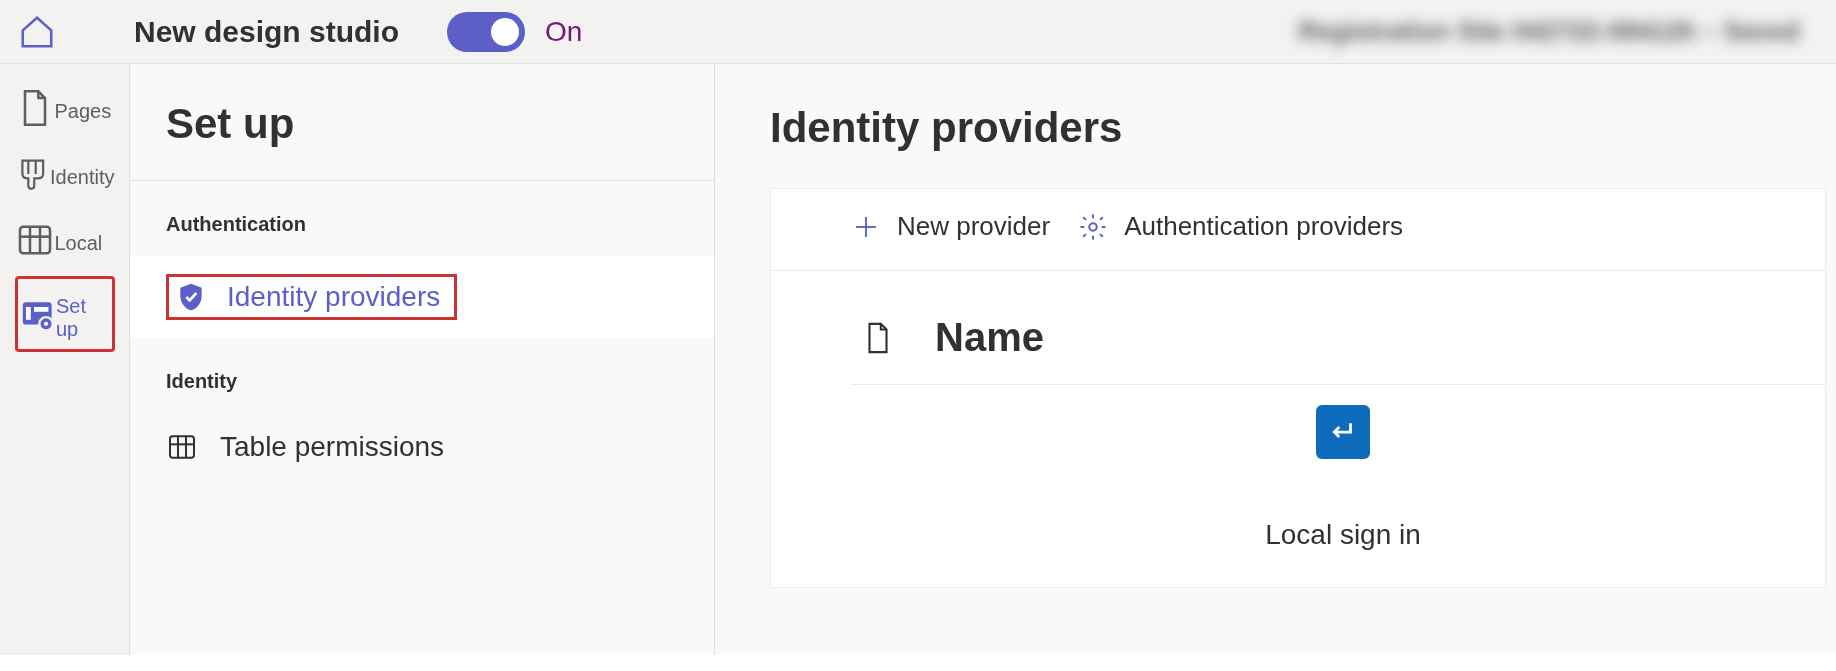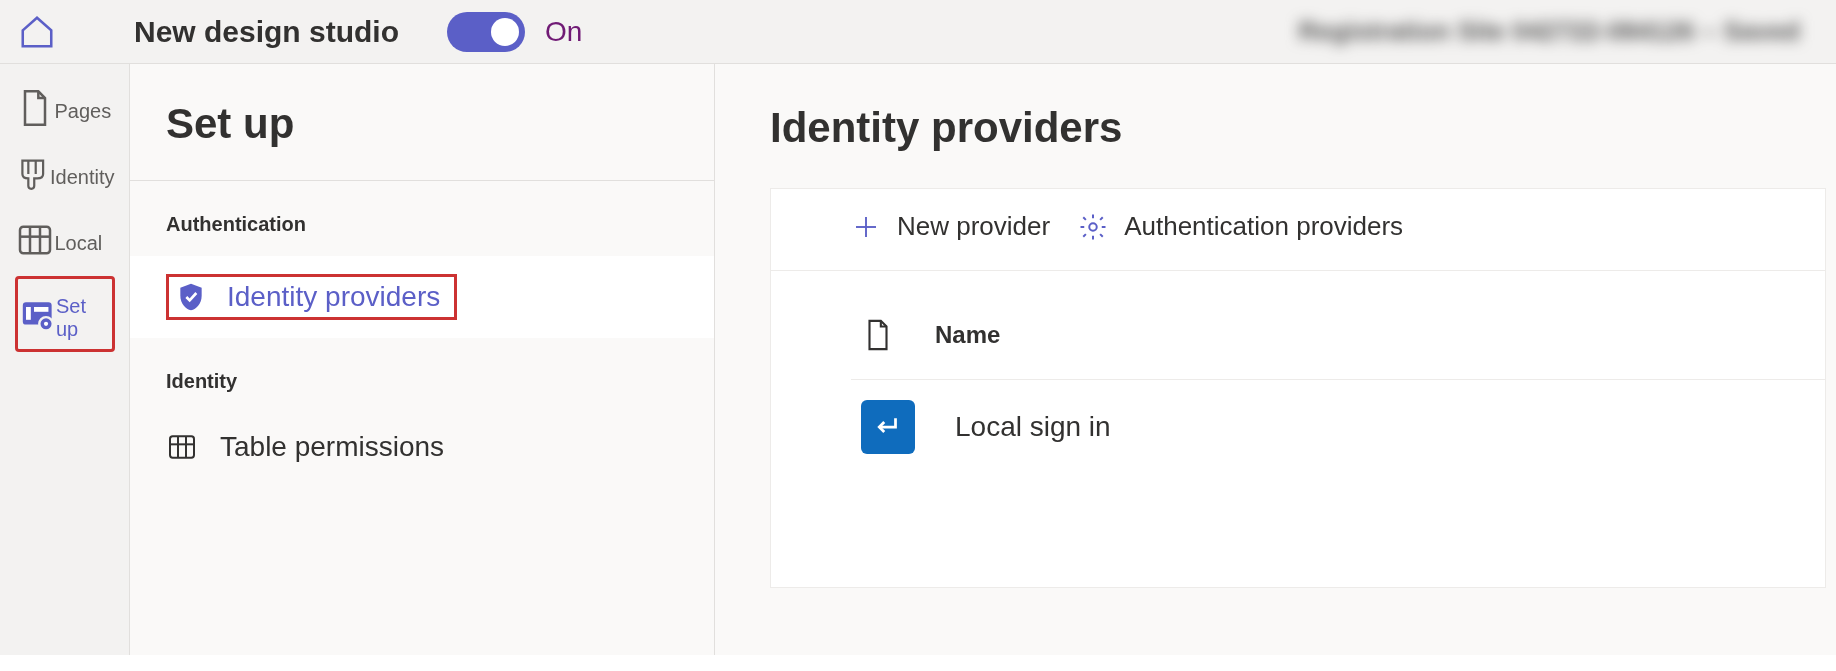--- a/index.html
+++ b/index.html
@@ -105,23 +105,23 @@
       display: flex; align-items: center; gap: 16px;
       font-size: 26px; cursor: pointer; color: #323130;
     }
     .cmd svg { width: 30px; height: 30px; stroke: #5b5fc7; }
     .cmd.primary svg { stroke-width: 1.5; }
     .cmd.gear svg { stroke: #5b5fc7; fill: none; }
 
     .table { padding: 30px 0 0 80px; }
     .thead { display: flex; align-items: center; gap: 40px; padding: 14px 0 24px 10px; border-bottom: 1px solid #edebe9; }
     .thead svg { width: 34px; height: 40px; stroke: #323130; fill: none; stroke-width: 1.5;}
-    .th-name { font-size: 24px; font-weight: 700; }
-
-    .trow { display: flex; align-items: center; gap: 40px; padding: 20px 0 20px 10px;}
+    .th-name { font-size: 40px; font-weight: 700; }
+
+    .trow { display: flex; align-items: center; gap: 60px; padding: 20px 0 20px 10px; flex-direction: column;}
     .trow .icon-box {
       width: 54px; height: 54px; border-radius: 6px; background: #0f6cbd;
       display: flex; align-items: center; justify-content: center;
     }
     .trow .icon-box svg { width: 30px; height: 30px; stroke: #fff; stroke-width: 2.2; fill: none; }
     .trow .cell { font-size: 28px; }
   </style>
 </head>
 <body>
 

